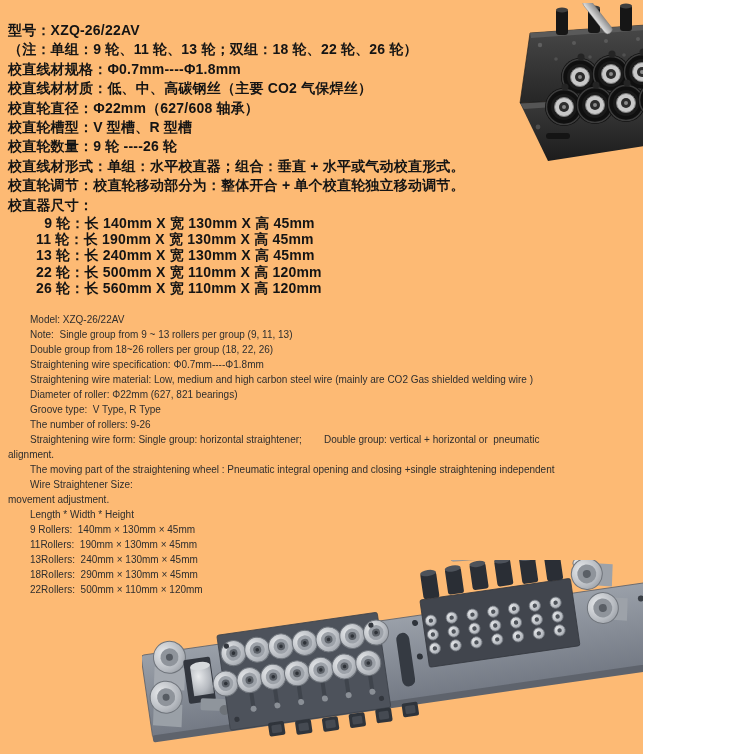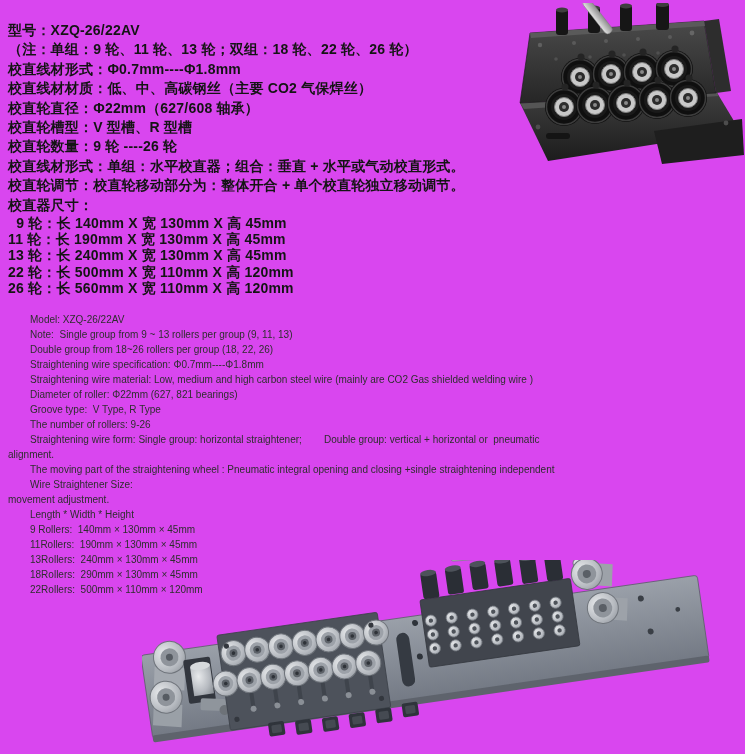--- a/index.html
+++ b/index.html
@@ -1,41 +1,41 @@
 <!DOCTYPE html>
 <html><head>
 <meta charset="utf-8">
 <style>
   html,body{margin:0;padding:0;background:#ffffff;}
   .page{
-    position:relative;width:745px;height:754px;background:#d946ef;overflow:hidden;
+    position:relative;width:643px;height:754px;background:#fdba74;overflow:hidden;
     font-family:"Liberation Sans","DejaVu Sans",sans-serif;
   }
   
   .cn{position:absolute;left:8px;top:21px;color:#141414;font-weight:700;font-size:14px;}
   .cn-line{line-height:19.4px;white-space:pre;letter-spacing:0.2px;}
-  .cn-dim{line-height:16.2px;white-space:pre;letter-spacing:0.2px;}
+  .cn-dim{line-height:16.2px;white-space:pre;margin-left:28px;letter-spacing:0.2px;}
   
   .en{position:absolute;left:8px;top:312px;color:#2e2e2e;font-size:10px;font-weight:400;}
   .en-line{line-height:15px;white-space:pre;padding-left:22px;}
   .en-line.flush{padding-left:0;}
   
   .photo-top{position:absolute;left:504px;top:3px;width:240px;height:164px;margin:0;}
   .photo-bottom{position:absolute;left:142px;top:560px;width:603px;height:194px;margin:0;}
   figure svg{display:block;width:100%;height:100%;}
 </style>
 </head>
 <body>
 
 <div class="page">
 
   <section class="cn">
     <div class="cn-line">型号：XZQ-26/22AV</div>
     <div class="cn-line">（注：单组：9 轮、11 轮、13 轮；双组：18 轮、22 轮、26 轮）</div>
-    <div class="cn-line">校直线材形式：Φ0.7mm----Φ1.8mm</div>
+    <div class="cn-line">校直线材规格：Φ0.7mm----Φ1.8mm</div>
     <div class="cn-line">校直线材材质：低、中、高碳钢丝（主要 CO2 气保焊丝）</div>
     <div class="cn-line">校直轮直径：Φ22mm（627/608 轴承）</div>
     <div class="cn-line">校直轮槽型：V 型槽、R 型槽</div>
     <div class="cn-line">校直轮数量：9 轮 ----26 轮</div>
     <div class="cn-line">校直线材形式：单组：水平校直器；组合：垂直 + 水平或气动校直形式。</div>
     <div class="cn-line">校直轮调节：校直轮移动部分为：整体开合 + 单个校直轮独立移动调节。</div>
     <div class="cn-line">校直器尺寸：</div>
     <div class="cn-dim">  9 轮：长 140mm X 宽 130mm X 高 45mm</div>
     <div class="cn-dim">11 轮：长 190mm X 宽 130mm X 高 45mm</div>
     <div class="cn-dim">13 轮：长 240mm X 宽 130mm X 高 45mm</div>

